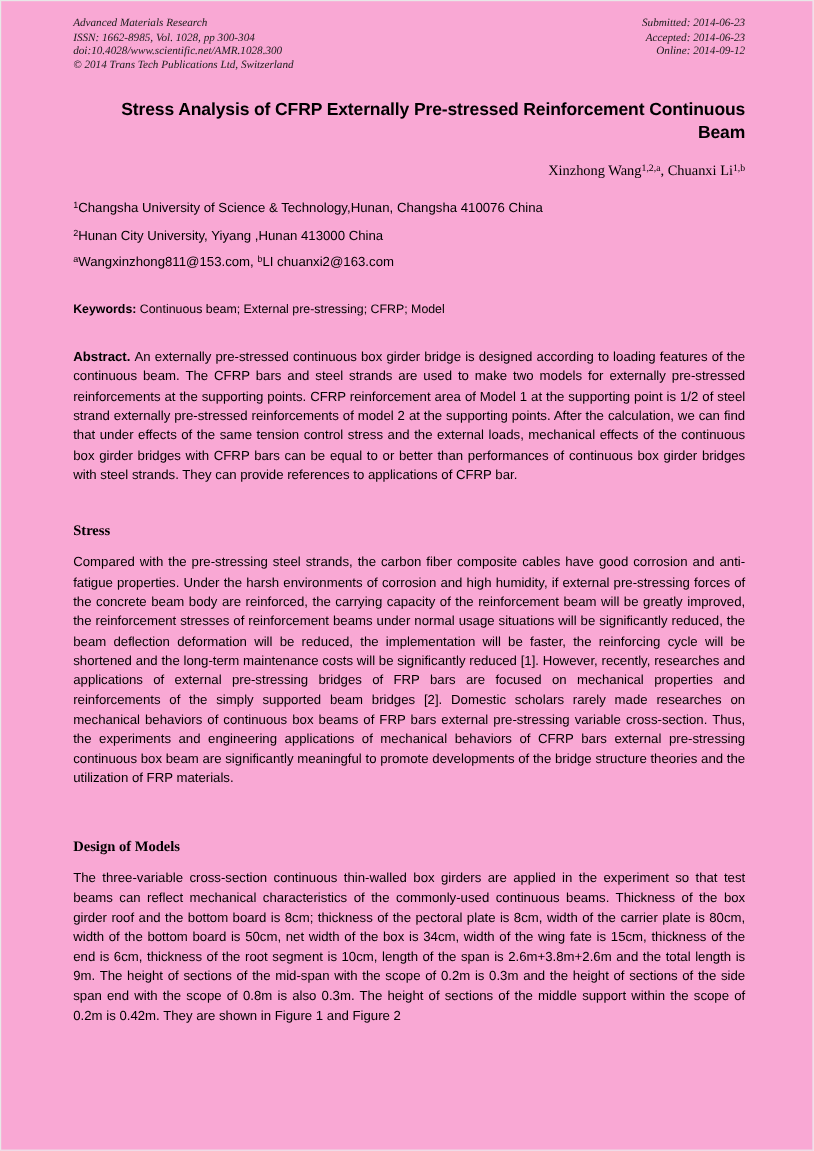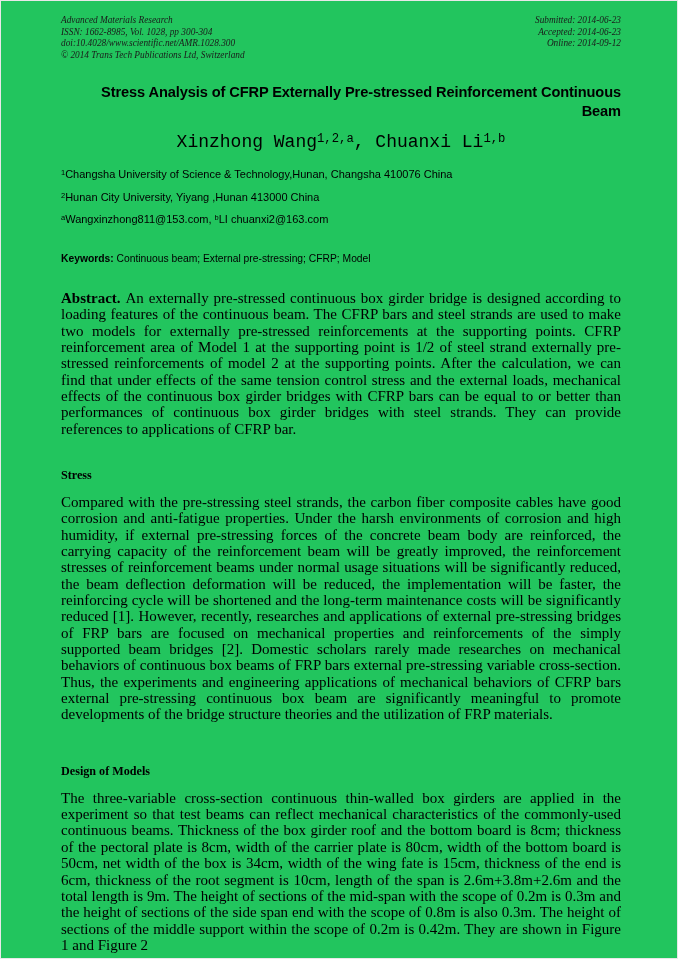--- a/index.html
+++ b/index.html
@@ -14,21 +14,21 @@
     overflow: hidden;
     font-family: "Liberation Serif", "DejaVu Serif", serif;
     color: #000000;
   }
 
   .page {
     position: relative;
     width: 678px;
     height: 959px;
     box-sizing: border-box;
-    background: #22c55e;
+    background: #f9a8d4;
     border: 1px solid #e8e8e8;
     overflow: hidden;
   }
 
   .page-inner {
     position: absolute;
     left: 60px;
     top: 14px;
     width: 560px;
   }
@@ -54,24 +54,24 @@
     font-family: "Liberation Sans", "DejaVu Sans", sans-serif;
     font-weight: bold;
     font-size: 14.6px;
     line-height: 19px;
     text-align: right;
     letter-spacing: -0.1px;
   }
 
   .authors {
     margin-top: 13px;
-    font-family: Liberation Mono, monospace;
-    font-size: 18px;
+    font-family: Liberation Serif, serif;
+    font-size: 12px;
     line-height: 17px;
-    text-align: center;
+    text-align: right;
   }
 
   .affiliations {
     margin-top: 12px;
     font-family: "Liberation Sans", "DejaVu Sans", sans-serif;
     font-size: 11px;
     line-height: 22.5px;
   }
   .affiliations .aff-line { display: block; }
 
@@ -86,22 +86,22 @@
     margin-top: 21px;
     font-family: "Liberation Sans", "DejaVu Sans", sans-serif;
     font-size: 10.3px;
     line-height: 14px;
     text-align: left;
   }
   .keywords .kw-label { font-weight: bold; }
 
   
   .para {
-    font-family: Liberation Serif, serif;
-    font-size: 15px;
+    font-family: Liberation Sans, sans-serif;
+    font-size: 11px;
     line-height: 16.35px;
     text-align: justify;
     text-justify: inter-word;
     hyphens: none;
   }
   .abstract {
     margin-top: 24px;
   }
   .abstract .lead { font-weight: bold; }
 

